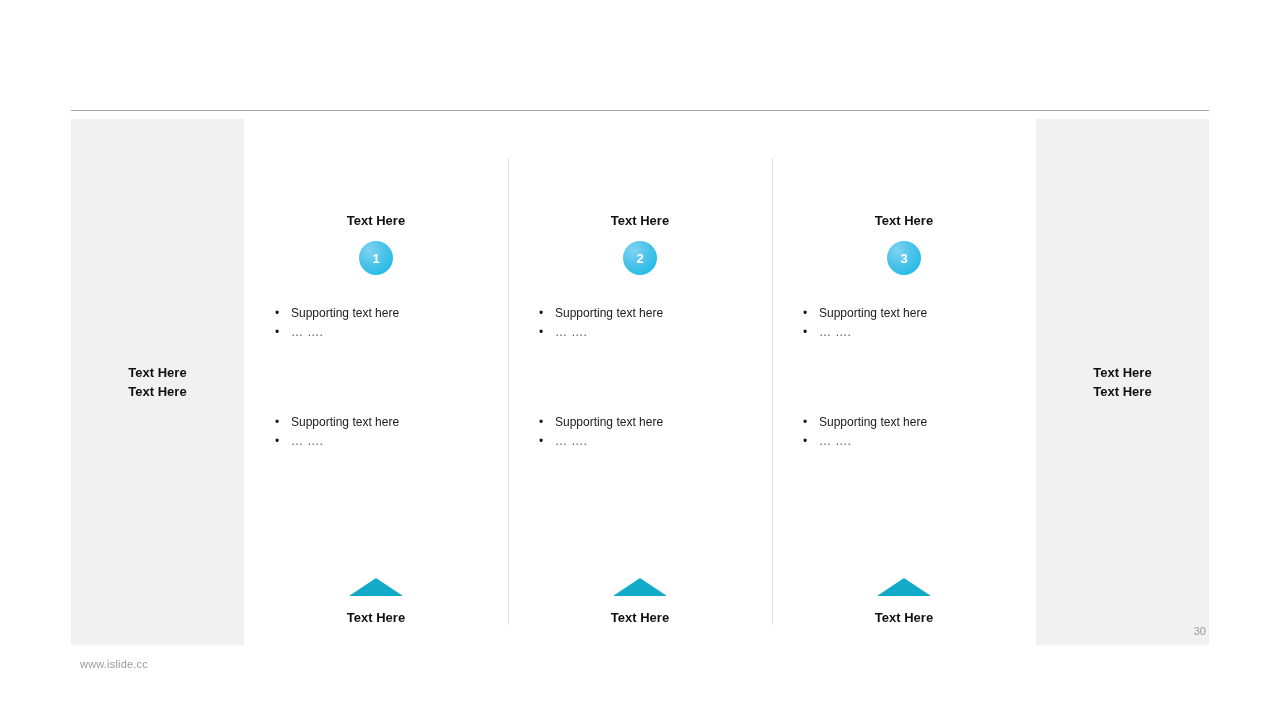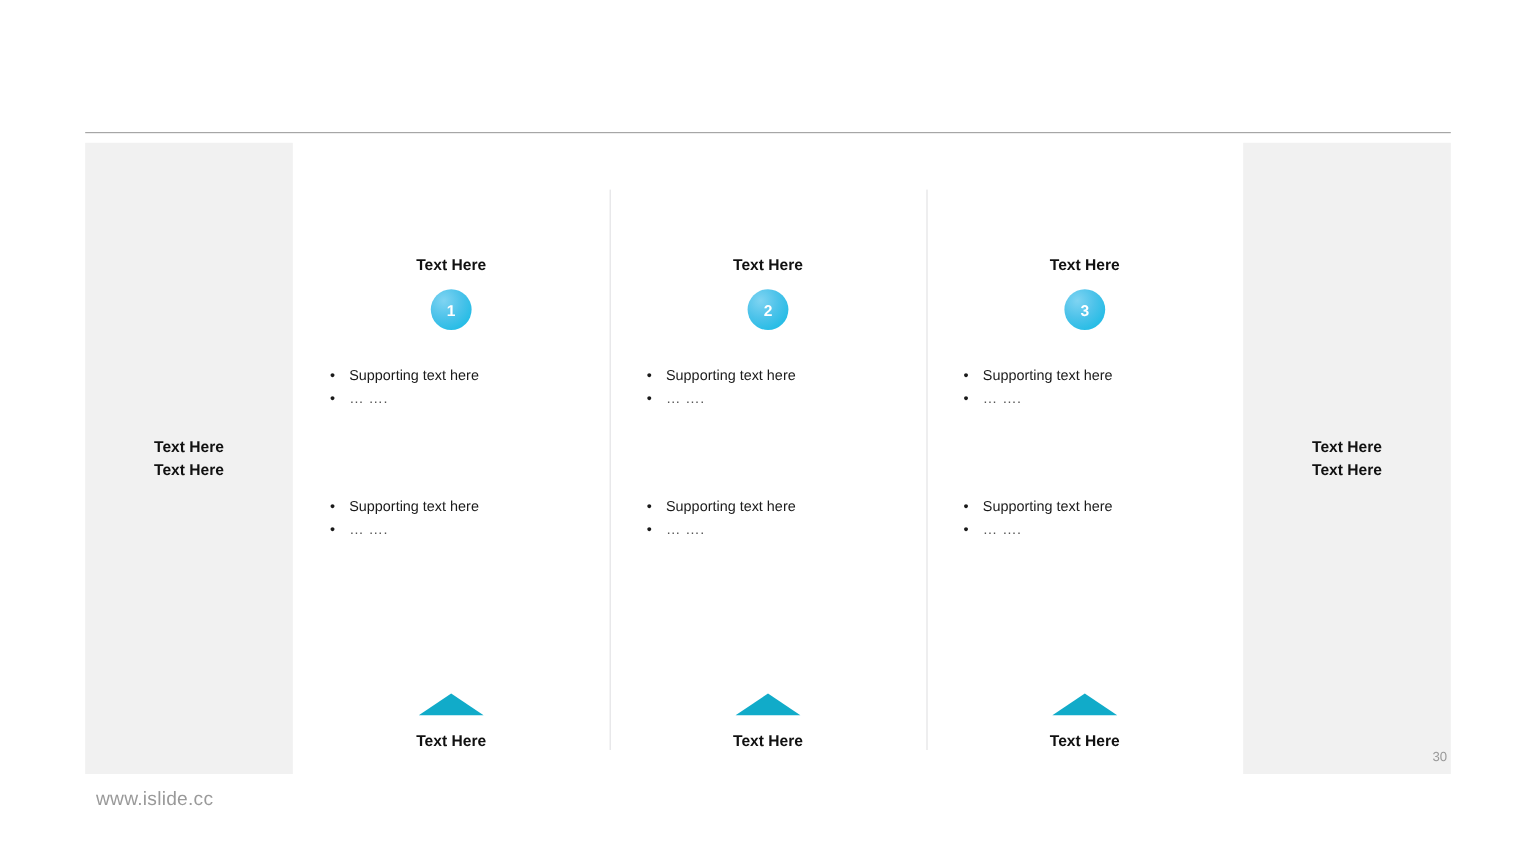--- a/index.html
+++ b/index.html
@@ -156,21 +156,21 @@
     font-weight: bold;
     color: #111111;
     line-height: 16px;
   }
 
   
   .footer-site {
     position: absolute;
     left: 80px;
     top: 658px;
-    font-size: 16px;
+    font-size: 11px;
     color: #9a9a9a;
     letter-spacing: 0.2px;
   }
   .footer-page {
     position: absolute;
     left: 1176px;
     top: 625px;
     width: 30px;
     text-align: right;
     font-size: 11px;

